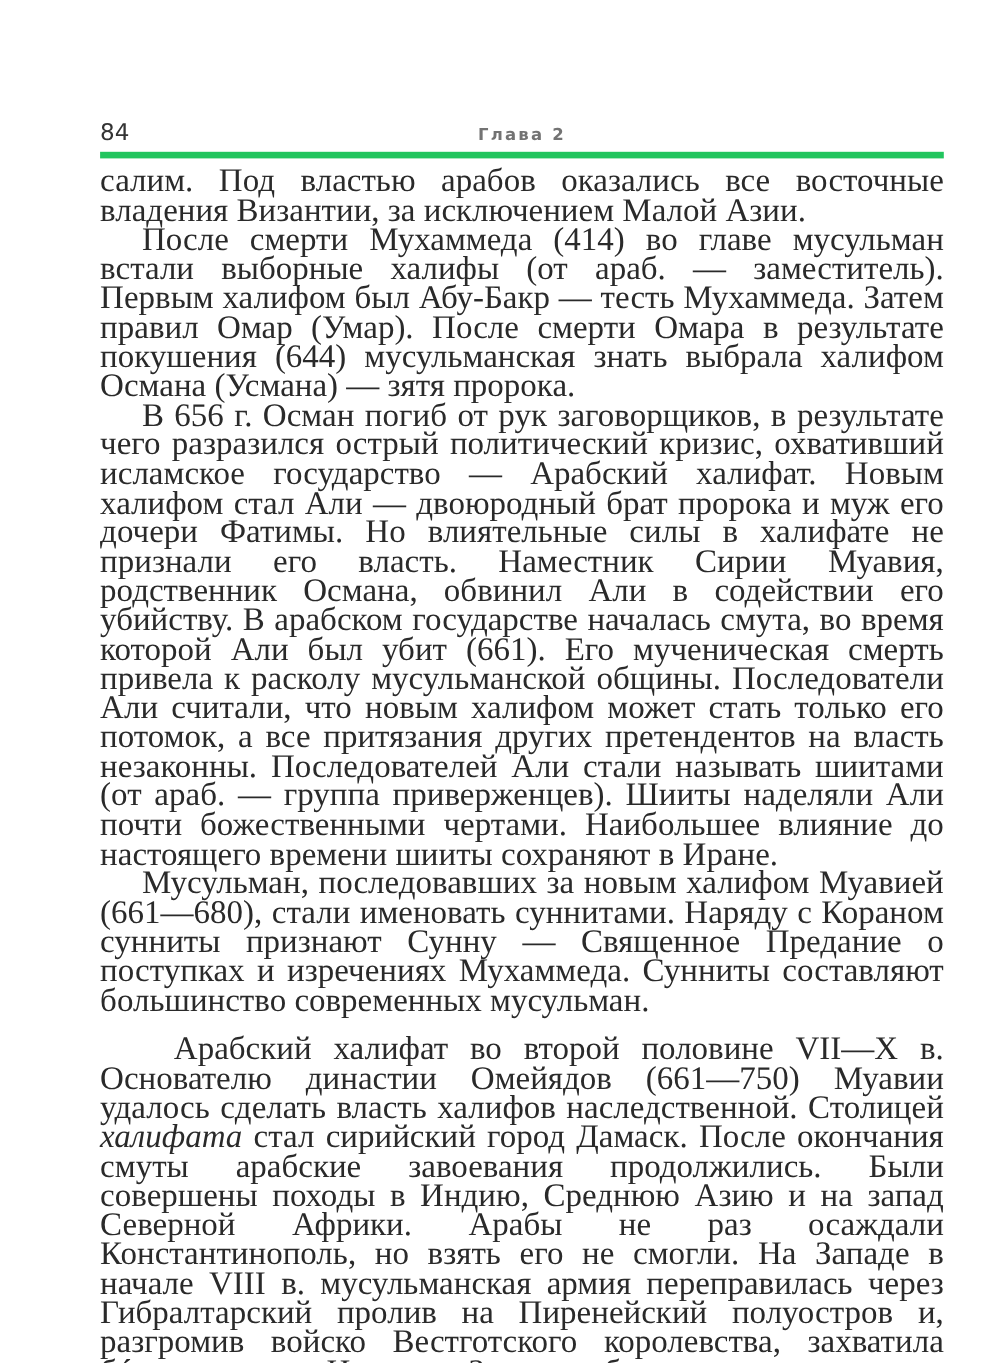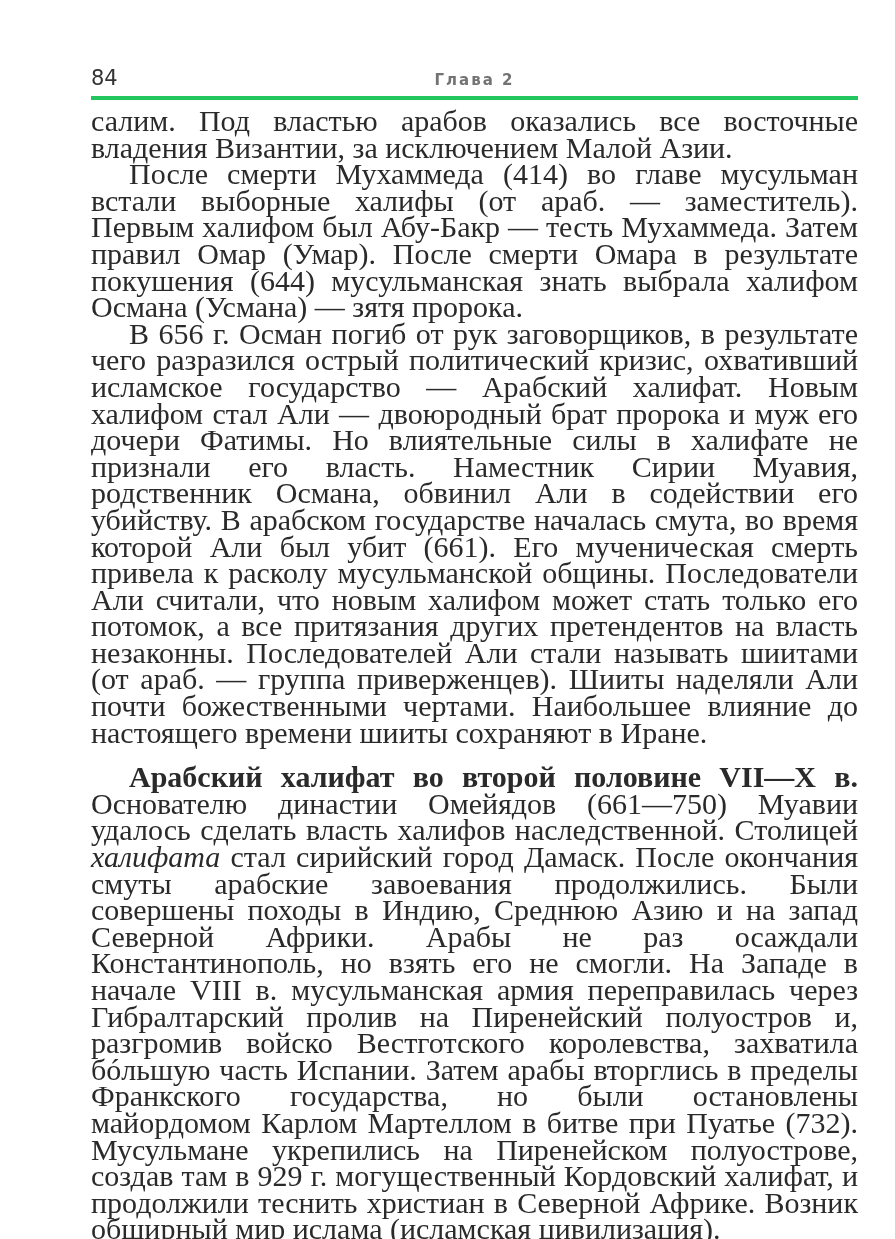--- a/index.html
+++ b/index.html
@@ -1,35 +1,36 @@
 <!DOCTYPE html>
 <html><head>
 <meta charset="utf-8">
 <style>
   html, body { margin: 0; padding: 0; background: #ffffff; }
   body { width: 895px; height: 1239px; position: relative; overflow: hidden; }
   .page { position: absolute; left: 91px; top: 62px; width: 767px; color: #2a2a2a; }
-  .running-head { position: relative; height: 34px; border-bottom: 4px solid #22c55e; }
+  .running-head { position: relative; height: 34px; border-bottom: 6px solid #22c55e; margin-top: 42px; }
   .page-number { position: absolute; left: 0; top: 4px; font-family: "DejaVu Sans", sans-serif; font-size: 21px; color: #333; }
   .chapter-title { position: absolute; left: 0; right: 0; top: 9px; text-align: center; font-family: "DejaVu Sans", sans-serif; font-weight: bold; font-size: 15px; letter-spacing: 2px; color: #737373; }
   .body-text { font-family: "Liberation Serif", serif; font-size: 30px; line-height: 26.6px; text-align: justify; margin-top: 8px; }
   .body-text p { margin: 0; text-indent: 0; }
   .body-text p.indent { text-indent: 38px; }
   .body-text p.section { margin-top: 18px; text-indent: 38px; }
-  .bold-lead { font-weight: bold; }
+  .bold-lead { font-weight: normal; margin-left: 29px; }
   .ital { font-style: italic; }
 </style>
 </head>
 <body>
 
 <div class="page">
   <div class="running-head">
     <span class="page-number">84</span>
     <span class="chapter-title">Глава 2</span>
   </div>
 
   <div class="body-text">
     <p>салим. Под властью арабов оказались все восточные владения Византии, за исключением Малой Азии.</p>
     <p class="indent">После смерти Мухаммеда (414) во главе мусульман встали выборные халифы (от араб. — заместитель). Первым халифом был Абу-Бакр — тесть Мухаммеда. Затем правил Омар (Умар). После смерти Омара в результате покушения (644) мусульманская знать выбрала халифом Османа (Усмана) — зятя пророка.</p>
     <p class="indent">В 656 г. Осман погиб от рук заговорщиков, в результате чего разразился острый политический кризис, охвативший исламское государство — Арабский халифат. Новым халифом стал Али — двоюродный брат пророка и муж его дочери Фатимы. Но влиятельные силы в халифате не признали его власть. Наместник Сирии Муавия, родственник Османа, обвинил Али в содействии его убийству. В арабском государстве началась смута, во время которой Али был убит (661). Его мученическая смерть привела к расколу мусульманской общины. Последователи Али считали, что новым халифом может стать только его потомок, а все притязания других претендентов на власть незаконны. Последователей Али стали называть шиитами (от араб. — группа приверженцев). Шииты наделяли Али почти божественными чертами. Наибольшее влияние до настоящего времени шииты сохраняют в Иране.</p>
+    <p class="indent">Мусульман, последовавших за новым халифом Муавией (661—680), стали именовать суннитами. Наряду с Кораном сунниты признают Сунну — Священное Предание о поступках и изречениях Мухаммеда. Сунниты составляют большинство современных мусульман.</p>
     <p class="section"><span class="bold-lead">Арабский халифат во второй половине VII—X в.</span> <span>Основателю династии Омейядов (661—750) Муавии удалось сделать власть халифов наследственной. Столицей </span><span class="ital">халифата</span><span> стал сирийский город Дамаск. После окончания смуты арабские завоевания продолжились. Были совершены походы в Индию, Среднюю Азию и на запад Северной Африки. Арабы не раз осаждали Константинополь, но взять его не смогли. На Западе в начале VIII в. мусульманская армия переправилась через Гибралтарский пролив на Пиренейский полуостров и, разгромив войско Вестготского королевства, захватила бóльшую часть Испании. Затем арабы вторглись в пределы Франкского государства, но были остановлены майордомом Карлом Мартеллом в битве при Пуатье (732). Мусульмане укрепились на Пиренейском полуострове, создав там в 929 г. могущественный Кордовский халифат, и продолжили теснить христиан в Северной Африке. Возник обширный мир ислама (исламская цивилизация).</span></p>
   </div>
 </div>
 
 </body></html>

